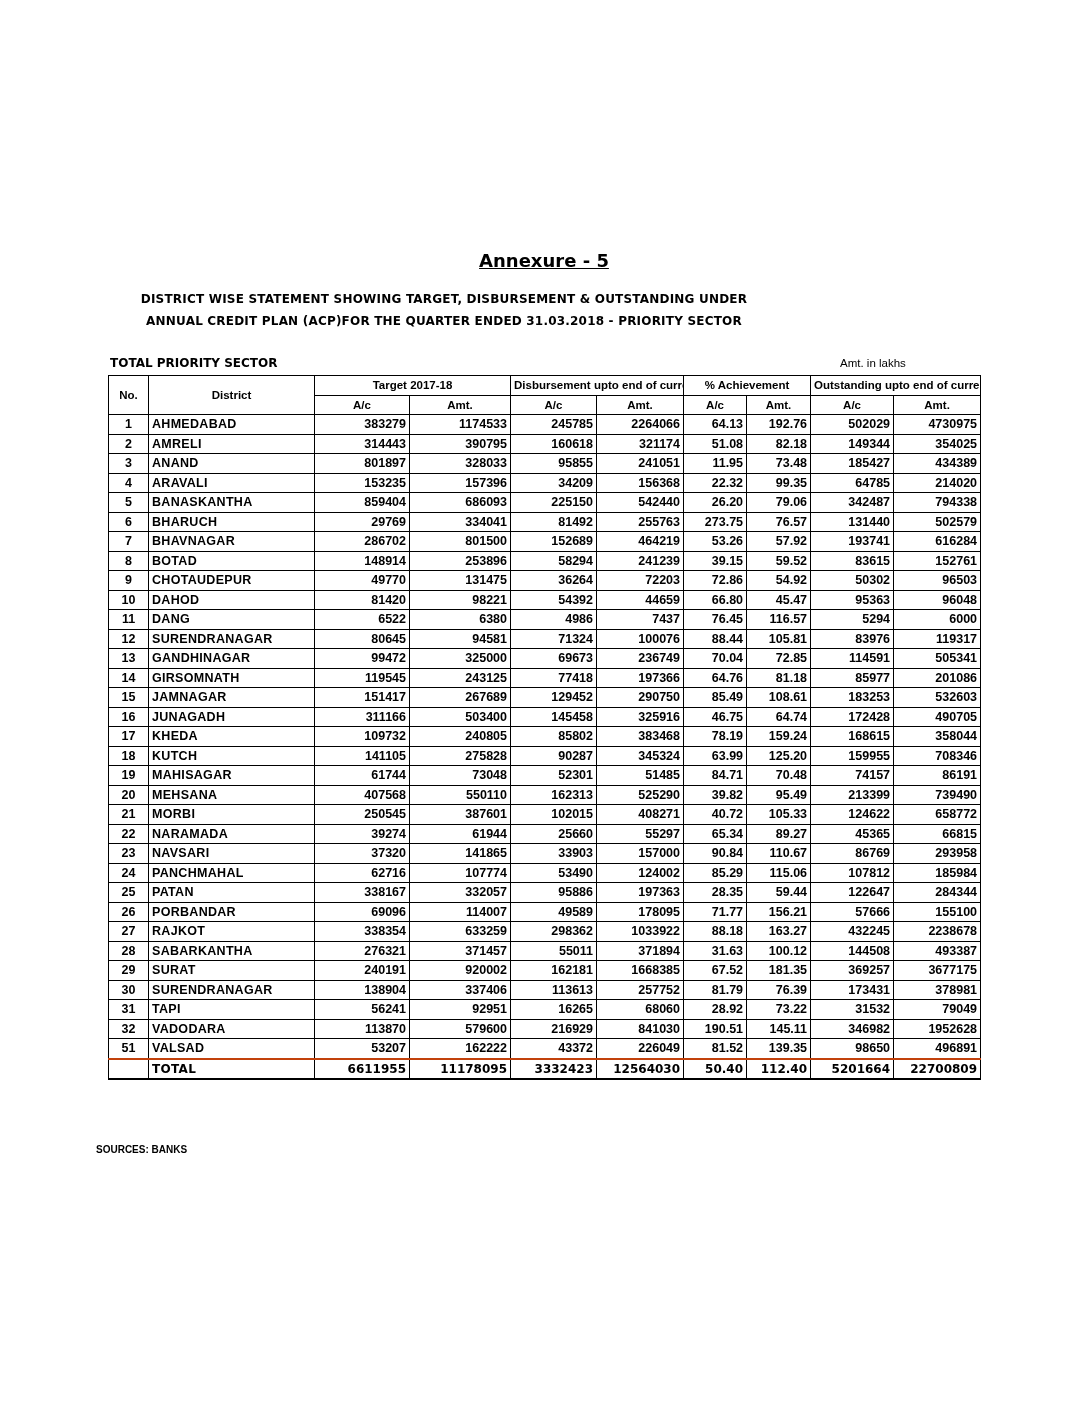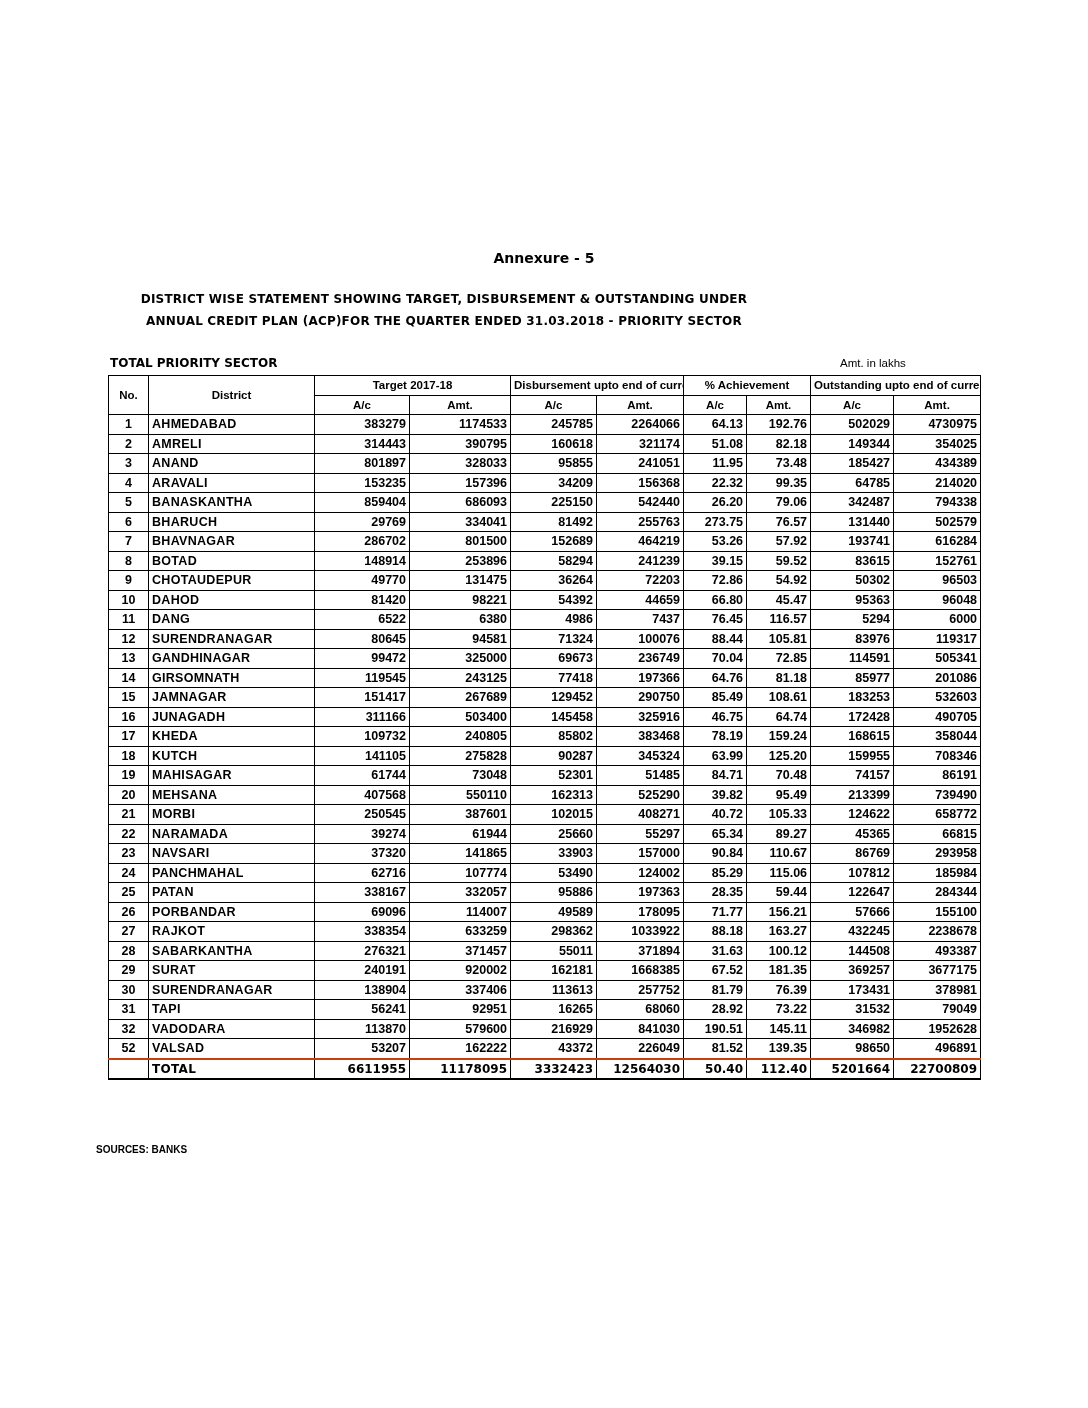--- a/index.html
+++ b/index.html
@@ -1,17 +1,17 @@
 <!DOCTYPE html>
 <html><head>
 <meta charset="utf-8">
 <style>
   html, body { margin:0; padding:0; background:#ffffff; }
   body { width:1088px; height:1408px; position:relative; font-family:"Liberation Sans", sans-serif; color:#000; }
-  .annex-title { position:absolute; top:250px; left:0; width:1088px; text-align:center; font-weight:bold; font-size:14px; font-family:"DejaVu Sans", sans-serif; }
+  .annex-title { position:absolute; top:250px; left:0; width:1088px; text-align:center; font-weight:bold; font-size:18px; font-family:"DejaVu Sans", sans-serif;text-decoration:underline; }
   .subtitle { position:absolute; left:0; width:888px; text-align:center; font-weight:bold; font-size:12px; font-family:"DejaVu Sans", sans-serif; letter-spacing:0.2px; }
   .sub1 { top:292px; }
   .sub2 { top:314px; }
   .sector-label { position:absolute; top:356px; left:110px; font-weight:bold; font-size:12px; font-family:"DejaVu Sans", sans-serif; }
   .unit-label { position:absolute; top:357px; left:840px; font-size:11.5px; }
   table.data { position:absolute; top:375px; left:108px; border-collapse:collapse; table-layout:fixed; width:872px; }
   table.data td, table.data th { border:1.5px solid #000; padding:0 3px; font-size:12.5px; height:18.5px; line-height:18px; white-space:nowrap; overflow:hidden; }
   table.data th { font-weight:bold; text-align:center; font-size:11.5px; }
   th.grp { height:60px; line-height:14px; white-space:normal; }
   th.sub { height:16px; line-height:15px; font-size:11.5px; }
@@ -442,21 +442,21 @@
         <td class="num">113870</td>
         <td class="num">579600</td>
         <td class="num">216929</td>
         <td class="num">841030</td>
         <td class="num">190.51</td>
         <td class="num">145.11</td>
         <td class="num">346982</td>
         <td class="num">1952628</td>
       </tr>
       <tr>
-        <td class="no">52</td>
+        <td class="no">51</td>
         <td class="dist">VALSAD</td>
         <td class="num">53207</td>
         <td class="num">162222</td>
         <td class="num">43372</td>
         <td class="num">226049</td>
         <td class="num">81.52</td>
         <td class="num">139.35</td>
         <td class="num">98650</td>
         <td class="num">496891</td>
       </tr>

